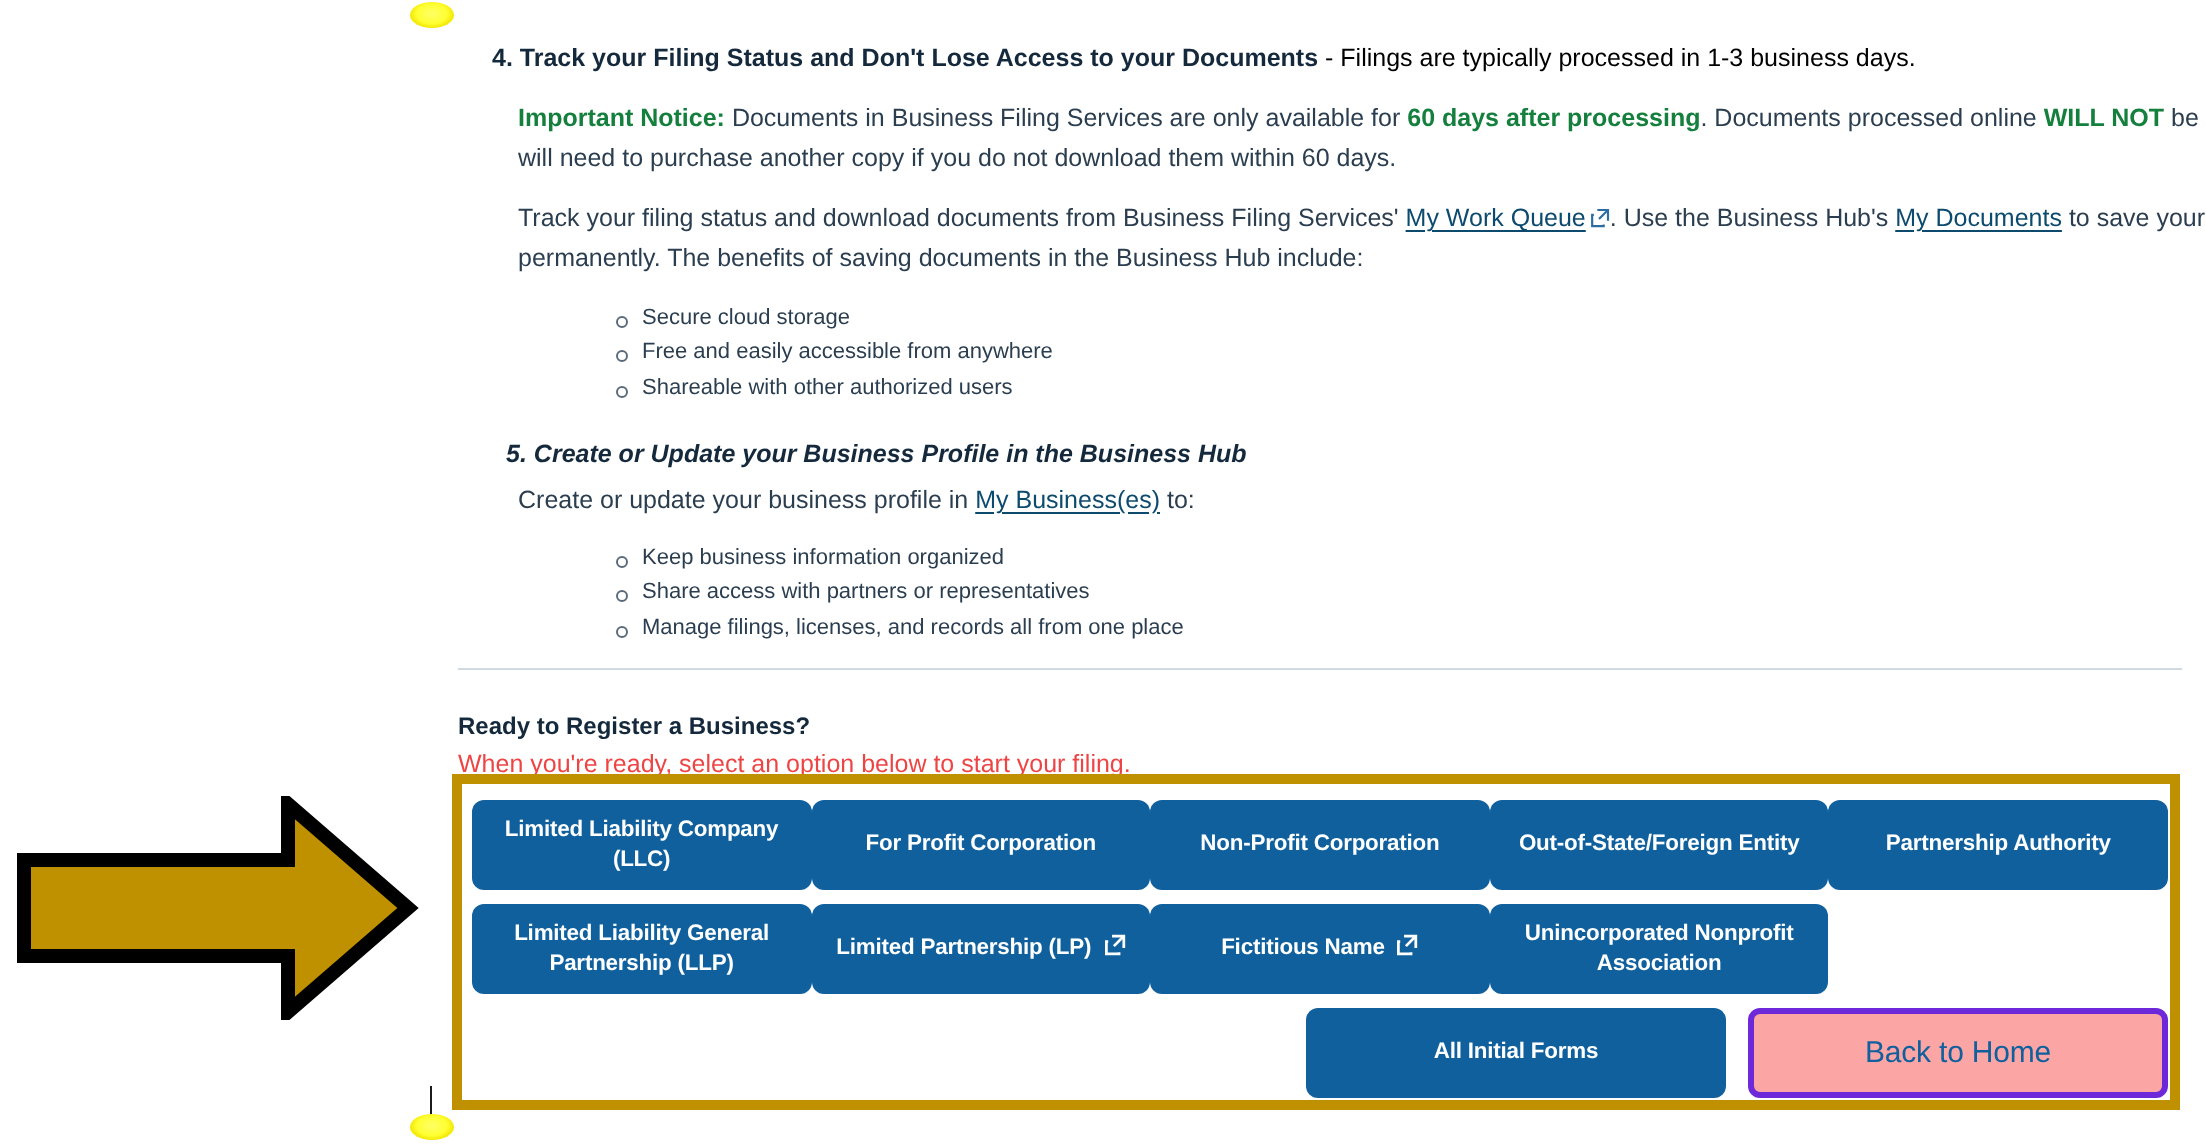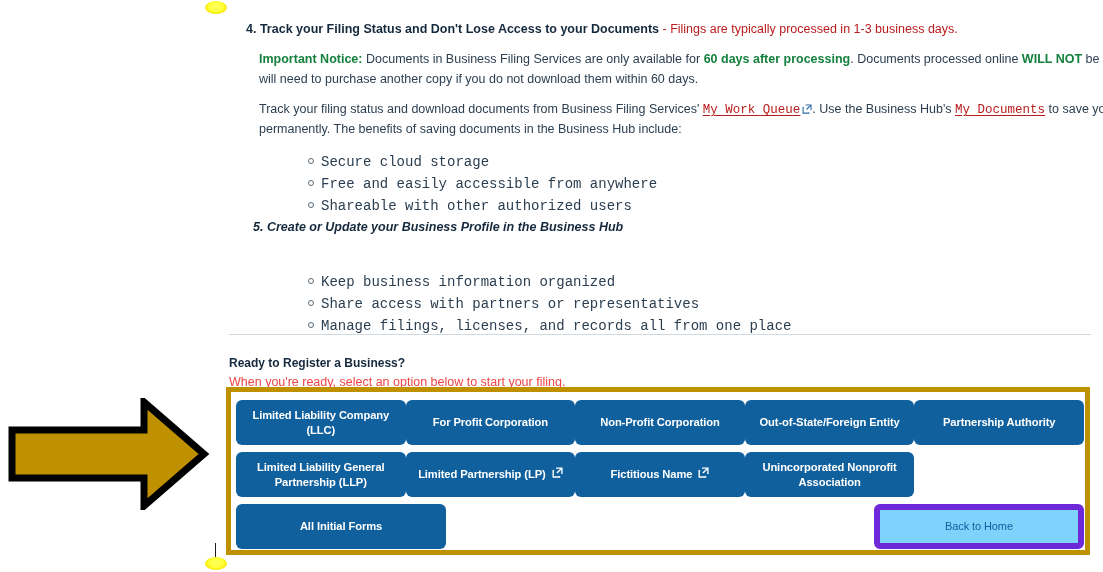--- a/index.html
+++ b/index.html
@@ -25,61 +25,59 @@
 
   .num-heading {
     font-size: 12.5px;
     font-weight: bold;
     color: #15293d;
     line-height: 1.35;
     white-space: nowrap;
   }
   .num-heading .num-tail {
     font-weight: normal;
-    color: #b91c1c;
+    color: #000000;
   }
 
   .para {
     font-size: 12.5px;
     line-height: 1.55;
     color: #2b3e50;
     white-space: nowrap;
   }
   .para b { color: #15803d; }
 
   .bullets {
     margin: 0;
     padding: 0;
     list-style: none;
   }
   .bullets li {
-    font-size: 14px;
+    font-size: 11px;
     line-height: 1.58;
     color: #2b3e50;
     position: relative;
     padding-left: 14px;
     white-space: nowrap;
-    font-family: Liberation Mono, monospace;
   }
   .bullets li::before {
     content: "";
     position: absolute;
     left: 1px;
     top: 7px;
     width: 4px;
     height: 4px;
     border: 1px solid #5a6b7b;
     border-radius: 50%;
   }
 
   a.inline-link {
-    color: #b91c1c;
+    color: #0c4a6e;
     text-decoration: underline;
     text-underline-offset: 2px;
-    font-family: Liberation Mono, monospace;
   }
   .ext-ico { display: inline-block; vertical-align: -1px; margin-left: 2px; }
 
   
   #divider {
     position: absolute;
     left: 4px;
     top: 334px;
     width: 862px;
     height: 1px;
@@ -115,21 +113,21 @@
     position: absolute;
     left: 236px;
     top: 400px;
     width: 848px;
   }
 
   .btn-row {
     display: flex;
     margin-bottom: 7px;
   }
-  .btn-row.centered { justify-content: space-between; gap: 11px; margin-top: 0; }
+  .btn-row.centered { justify-content: flex-end; gap: 11px; margin-top: 0; }
 
   .btn {
     width: 170px;
     height: 45px;
     border-radius: 6px;
     background: #10609e;
     color: #ffffff;
     font-size: 11.2px;
     font-weight: bold;
     letter-spacing: -0.1px;
@@ -139,25 +137,25 @@
     text-align: center;
     line-height: 1.3;
     padding: 0 8px;
     cursor: pointer;
     border: none;
     font-family: "Liberation Sans", sans-serif;
   }
   .btn .lbl { display: inline-block; }
   .btn.wide { width: 210px; }
   .btn.outline {
-    background: #7dd3fc;
+    background: #fca5a5;
     color: #10609e;
-    border: 6px solid #6d28d9;
+    border: 3px solid #6d28d9;
     font-weight: normal;
-    font-size: 11px;
+    font-size: 15px;
   }
   .btn.blank { visibility: hidden; }
 
   
   #arrow-annotation {
     position: absolute;
     left: 4px;
     top: 398px;
     width: 208px;
     height: 112px;
@@ -207,20 +205,23 @@
     <li>Secure cloud storage</li>
     <li>Free and easily accessible from anywhere</li>
     <li>Shareable with other authorized users</li>
   </ul>
 
   <div class="num-heading" style="position:absolute; left:28px; top:219px;font-style:italic;">
     <span>5.</span>
     <span>Create or Update your Business Profile in the Business Hub</span>
   </div>
 
+  <div class="para" style="position:absolute; left:34px; top:241px;">
+    <span>Create or update your business profile in </span><a class="inline-link" href="#">My Business(es)</a><span> to:</span>
+  </div>
 
   <ul class="bullets" style="position:absolute; left:82px; top:271px;">
     <li>Keep business information organized</li>
     <li>Share access with partners or representatives</li>
     <li>Manage filings, licenses, and records all from one place</li>
   </ul>
 
   <div id="divider"></div>
 
   <div id="ready-title">Ready to Register a Business?</div>

